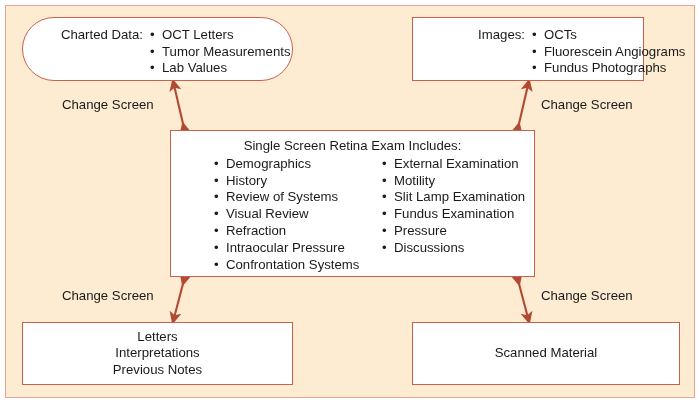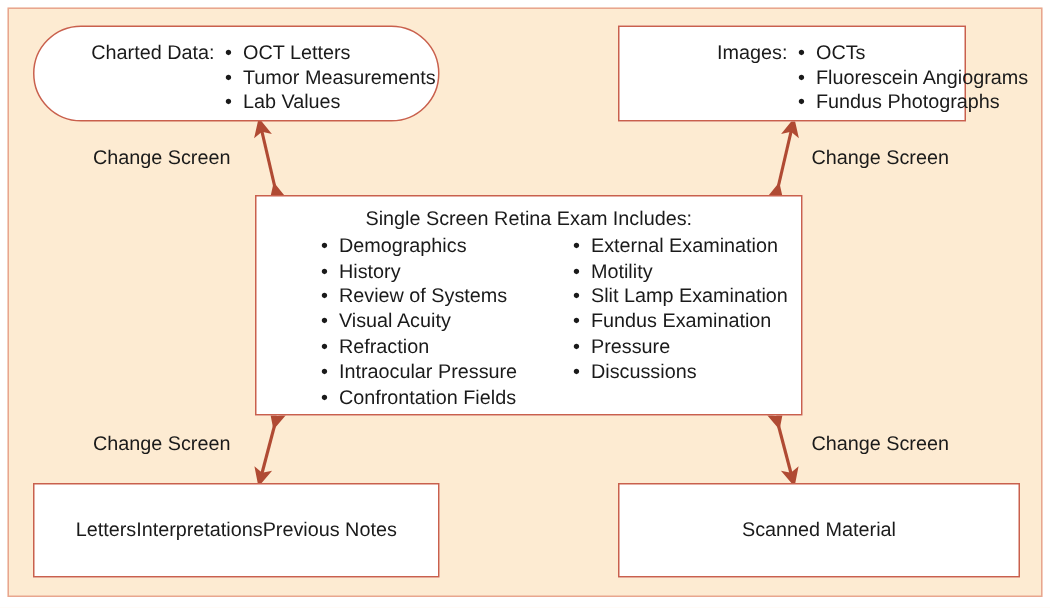--- a/index.html
+++ b/index.html
@@ -83,21 +83,21 @@
     justify-content:flex-start;
     padding-left:43px;
   }
   .col-a{width:168px;}
   .col-b{width:auto;}
 
   
   .plain{
     height:100%;
     display:flex;
-    flex-direction:row;
+    flex-direction:column;
     align-items:center;
     justify-content:center;
     font-size:13.2px;
     color:#1a1a1a;
     line-height:16.5px;
     text-align:center;
   }
 
   
   .caption{
@@ -162,24 +162,24 @@
   </div>
 
   <div class="box box-center">
     <div class="center-inner">
       <div class="center-title">Single Screen Retina Exam Includes:</div>
       <div class="cols">
         <ul class="blist col-a">
           <li>Demographics</li>
           <li>History</li>
           <li>Review of Systems</li>
-          <li>Visual Acuity</li>
+          <li>Visual Review</li>
           <li>Refraction</li>
           <li>Intraocular Pressure</li>
-          <li>Confrontation Fields</li>
+          <li>Confrontation Systems</li>
         </ul>
         <ul class="blist col-b">
           <li>External Examination</li>
           <li>Motility</li>
           <li>Slit Lamp Examination</li>
           <li>Fundus Examination</li>
           <li>Pressure</li>
           <li>Discussions</li>
         </ul>
       </div>

